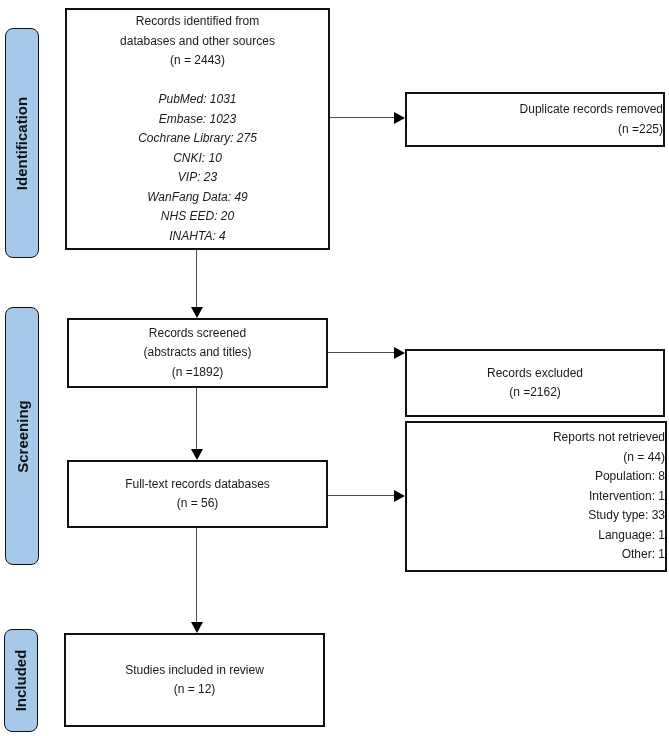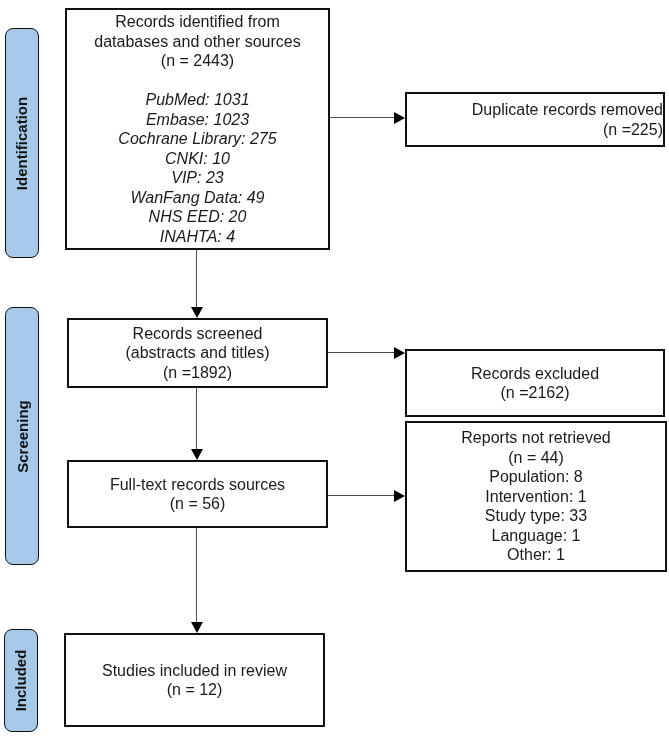--- a/index.html
+++ b/index.html
@@ -22,21 +22,21 @@
   }
   .box {
     position: absolute;
     border: 2px solid var(--border);
     background: #fff;
     display: flex;
     flex-direction: column;
     align-items: center;
     justify-content: center;
     text-align: center;
-    font-size: 16px;
+    font-size: 12px;
     line-height: 19.5px;
     color: #1a1a1a;
   }
   .box .line { width: 100%; }
   .box .line.spacer { height: 19.5px; }
   .sidebar {
     position: absolute;
     background: var(--sidebar-fill);
     border: 1.6px solid var(--border);
     border-radius: 8px;
@@ -128,26 +128,26 @@
 
   <div class="box" style="left:405px; top:319px; width:260px; height:68px;margin-top:30px;">
     <div style="width:100%;">
         <div class="line">Records excluded</div>
         <div class="line">(n =2162)</div>
       </div>
   </div>
 
   <div class="box" style="left:67px; top:460px; width:261px; height:68px;">
     <div style="width:100%;">
-        <div class="line">Full-text records sources</div>
+        <div class="line">Full-text records databases</div>
         <div class="line">(n = 56)</div>
       </div>
   </div>
 
-  <div class="box" style="left:405px; top:421px; width:262px; height:151px;">
+  <div class="box" style="left:405px; top:421px; width:262px; height:151px;text-align:right;">
     <div style="width:100%;">
         <div class="line">Reports not retrieved</div>
         <div class="line">(n = 44)</div>
         <div class="line">Population: 8</div>
         <div class="line">Intervention: 1</div>
         <div class="line">Study type: 33</div>
         <div class="line">Language: 1</div>
         <div class="line">Other: 1</div>
       </div>
   </div>

